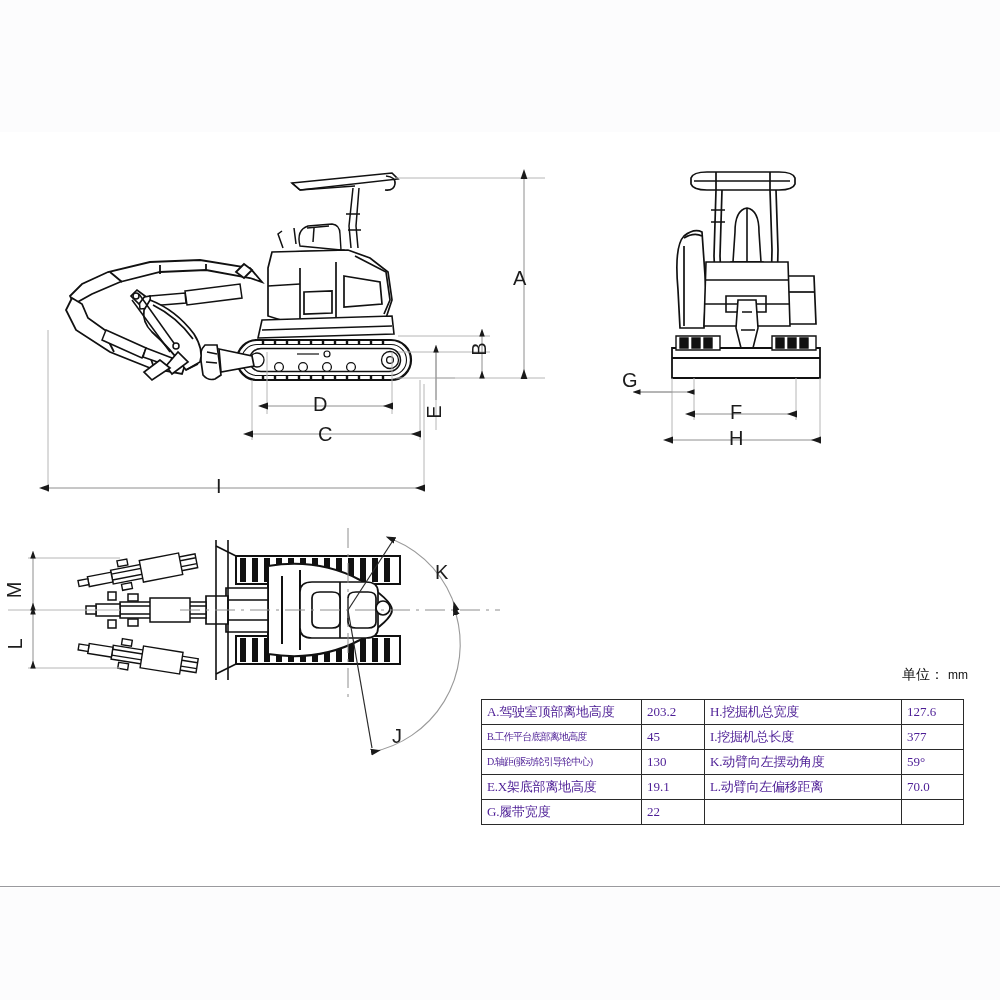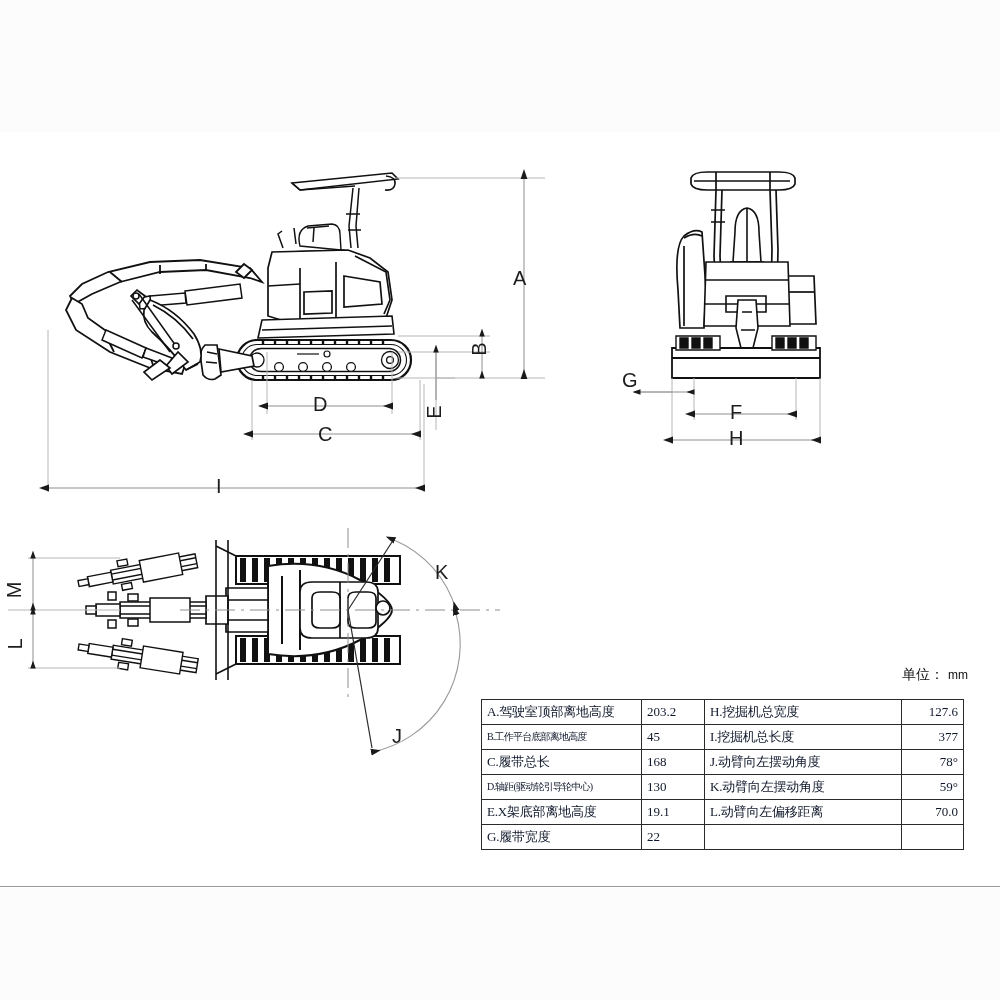--- a/index.html
+++ b/index.html
@@ -35,33 +35,33 @@
     font-family:"Liberation Serif","DejaVu Serif",serif;
     font-size:14px;color:#111;white-space:nowrap;margin-left:48px;
   }
   #unit .u-mm{font-size:12px;margin-left:4px;font-family:"Liberation Sans","DejaVu Sans",sans-serif;}
 
   
   #spec{
     position:absolute;left:481px;top:699px;
     border-collapse:collapse;
     font-family:"Liberation Serif","DejaVu Serif",serif;
-    font-size:13px;color:#0f172a;
+    font-size:13px;color:#4c1d95;
     background:#fff;
   }
   #spec td{
     border:1px solid #2a2a2a;
     height:25px;padding:0 5px;
     vertical-align:middle;white-space:nowrap;
     box-sizing:border-box;
   }
   #spec td.lbl{width:160px;letter-spacing:-0.2px;}
   #spec td.val{width:63px;margin-left:44px;}
   #spec td.lbl2{width:197px;letter-spacing:-0.2px;}
-  #spec td.val2{width:62px;text-align:right;}
+  #spec td.val2{width:62px;}
   #spec td.tight{font-size:10px;letter-spacing:-0.8px;}
 </style>
 </head>
 <body>
 
 <div id="sheet">
 
   <div class="band" id="band-top"></div>
   <div class="band" id="band-bottom"></div>
   <div id="rule-bottom"></div>
@@ -413,26 +413,20 @@
         <td class="lbl">A.驾驶室顶部离地高度</td>
         <td class="val">203.2</td>
         <td class="lbl2">H.挖掘机总宽度</td>
         <td class="val2">127.6</td>
       </tr>
       <tr>
         <td class="lbl tight">B.工作平台底部离地高度</td>
         <td class="val">45</td>
         <td class="lbl2">I.挖掘机总长度</td>
         <td class="val2">377</td>
-      </tr>
-      <tr>
-        <td class="lbl">C.履带总长</td>
-        <td class="val">168</td>
-        <td class="lbl2">J.动臂向左摆动角度</td>
-        <td class="val2">78°</td>
       </tr>
       <tr>
         <td class="lbl tight">D.轴距(驱动轮引导轮中心)</td>
         <td class="val">130</td>
         <td class="lbl2">K.动臂向左摆动角度</td>
         <td class="val2">59°</td>
       </tr>
       <tr>
         <td class="lbl">E.X架底部离地高度</td>
         <td class="val">19.1</td>

